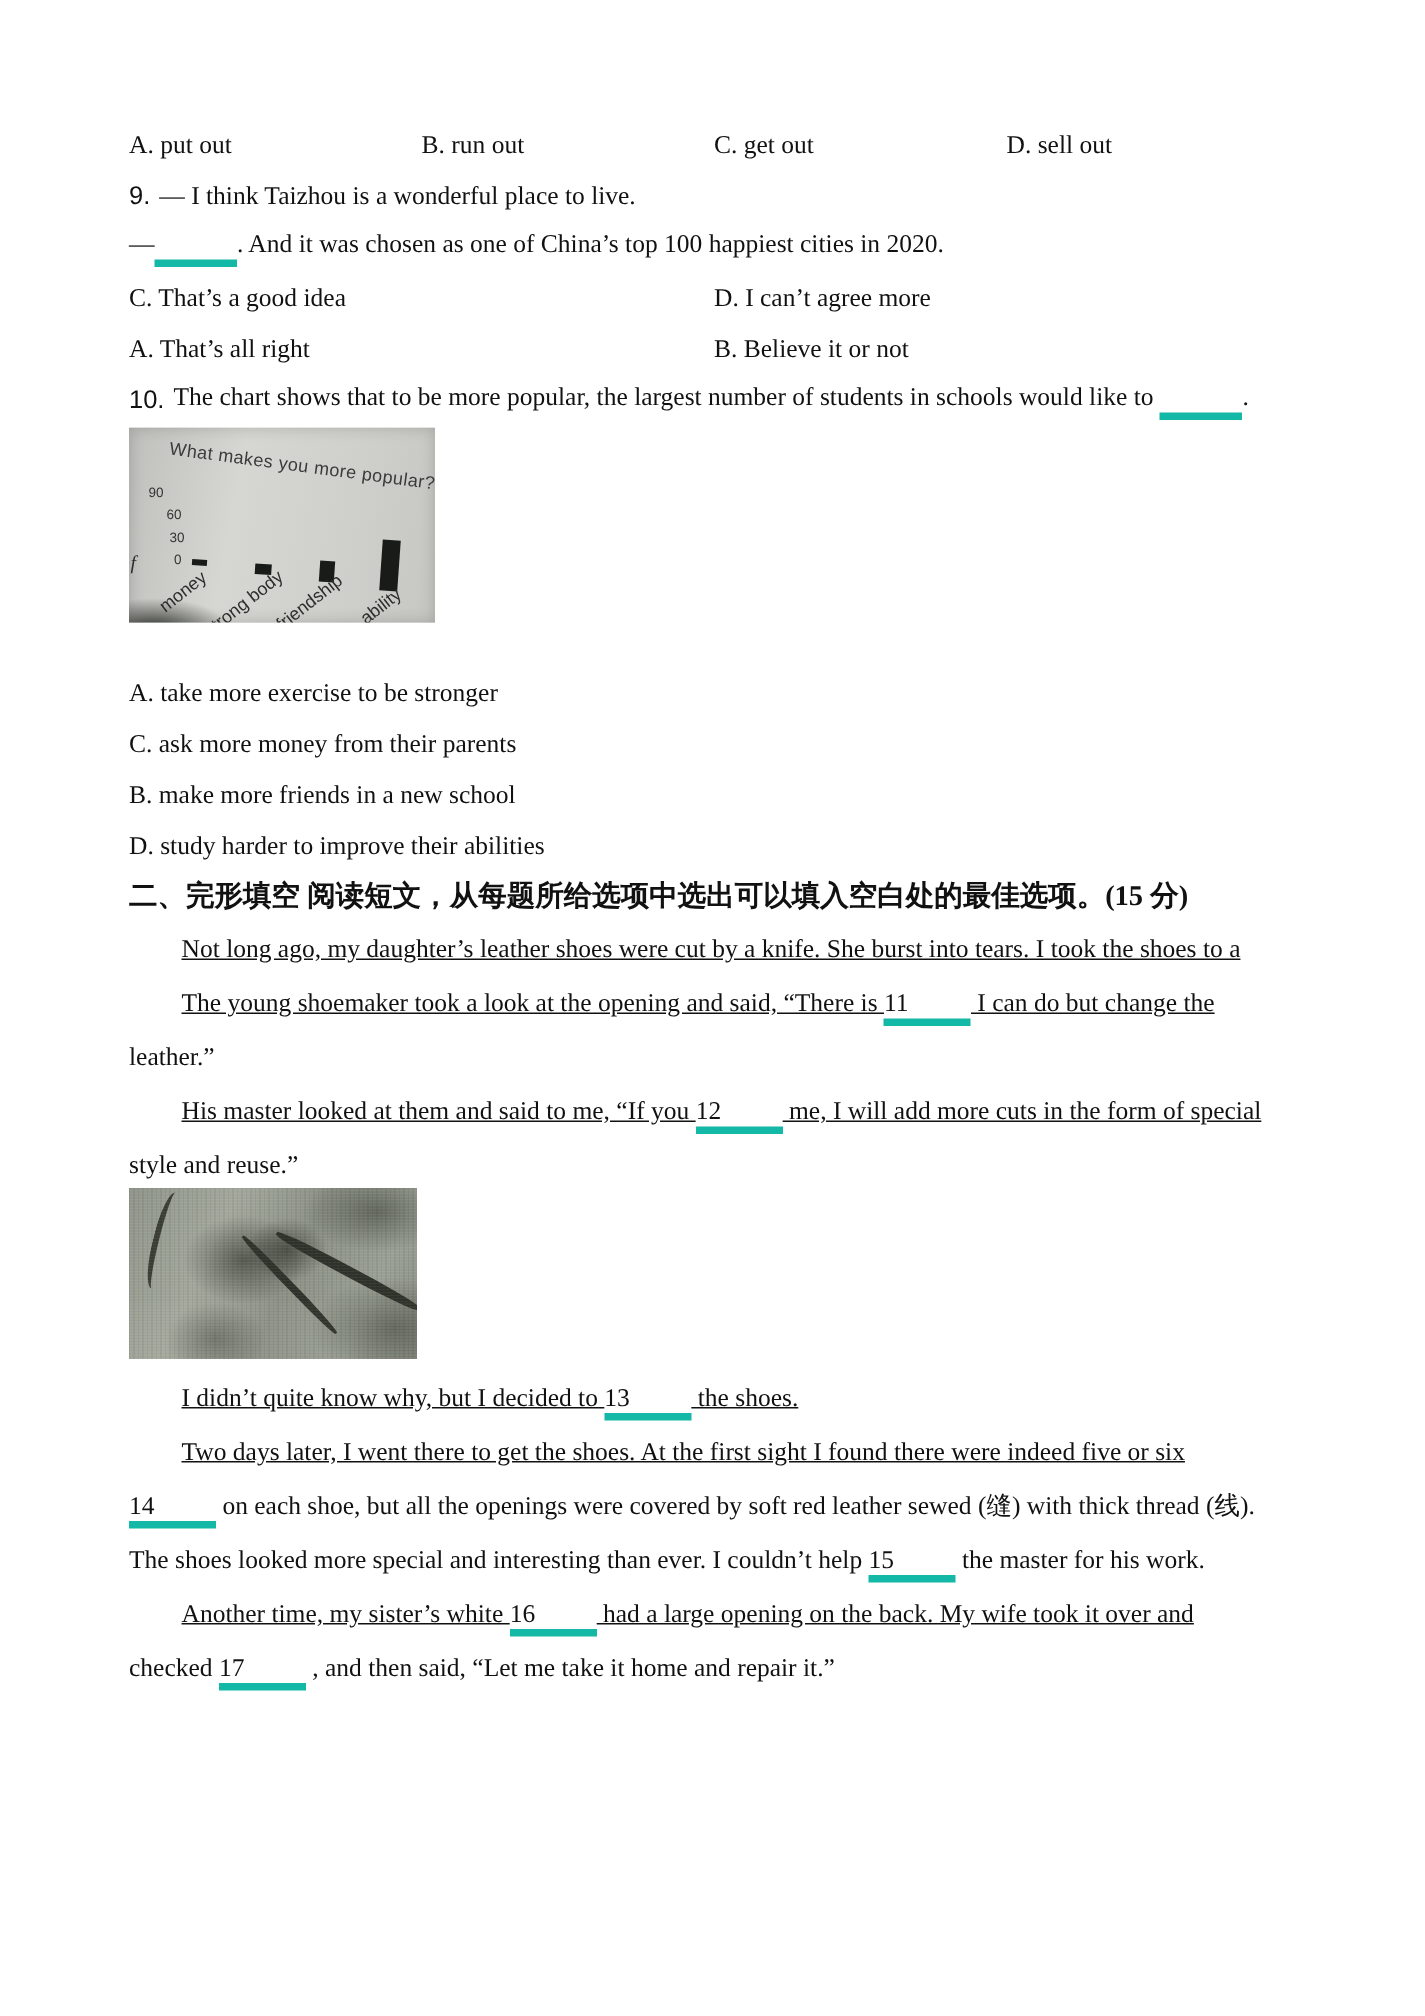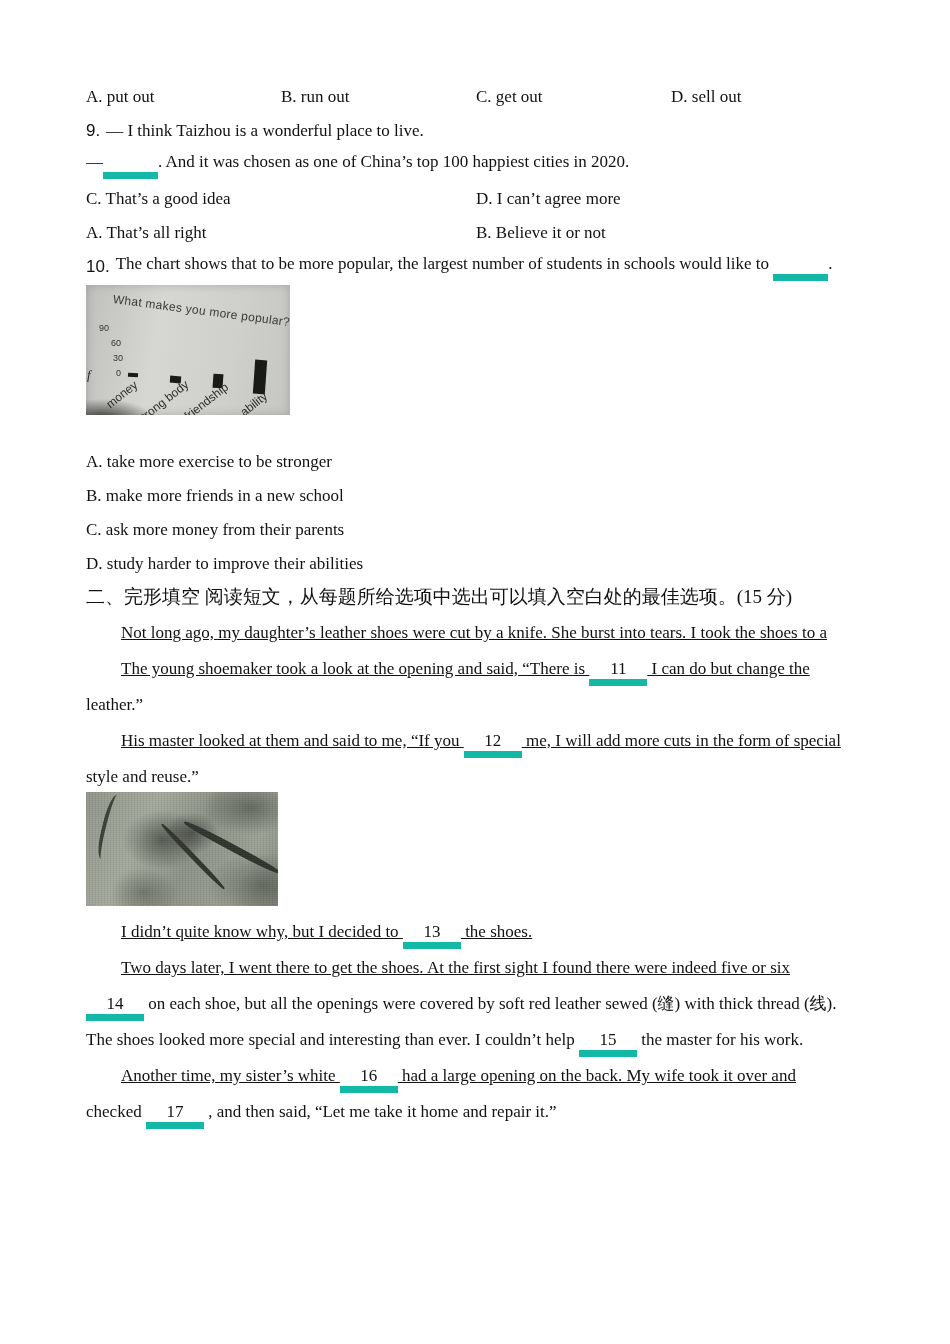--- a/index.html
+++ b/index.html
@@ -13,28 +13,28 @@
     font-size:17px;
     padding:80px 64px 0 86px;
     overflow:hidden;
   }
   .row { height:34px; display:flex; align-items:center; white-space:nowrap; }
   .opt4 > span { display:inline-block; width:195px; }
   .opt2 > span:first-child { display:inline-block; width:390px; }
   .qnum { font-family:"Liberation Sans", sans-serif; margin-right:6px; }
   .section-header {
     height:36px; display:flex; align-items:center;
-    font-weight:normal; font-size:19px; white-space:nowrap;
+    font-weight:bold; font-size:19px; white-space:nowrap;
     margin-top:-2px;
   }
   .pline { height:36px; line-height:36px; white-space:nowrap; }
   .pline.ind { padding-left:35px;text-decoration:underline; }
   .blank {
-    display:inline-block; width:58px; text-align:center;
-    border-bottom:7px solid #14b8a6; line-height:normal;
+    display:inline-block; width:58px; text-align:left;
+    border-bottom:5px solid #14b8a6; line-height:normal;
   }
   .blank.empty { width:55px; }
 
   
   .chart-photo {
     position:relative; width:204px; height:130px; margin-top:1px;
     background:linear-gradient(100deg,#bfc0bc 0%,#d6d7d2 35%,#cfd0cb 70%,#c6c7c2 100%);
     overflow:hidden;
     box-shadow:inset 0 0 10px rgba(0,0,0,.18);
   }
@@ -148,24 +148,24 @@
     <span class="cp-xlabel cp-x2">friendship</span>
     <span class="cp-xlabel cp-x3">ability</span>
     <div class="cp-smudge"></div>
   </div>
 
   <div class="mt30">
     <div class="row">
         <span>A. take more exercise to be stronger</span>
       </div>
     <div class="row">
-        <span>B. make more friends in a new school</span>
+        <span>C. ask more money from their parents</span>
       </div>
     <div class="row">
-        <span>C. ask more money from their parents</span>
+        <span>B. make more friends in a new school</span>
       </div>
     <div class="row">
         <span>D. study harder to improve their abilities</span>
       </div>
   </div>
 
   <div class="section-header">二、完形填空 阅读短文，从每题所给选项中选出可以填入空白处的最佳选项。(15 分)</div>
 
   <div>
       <div class="pline ind">Not long ago, my daughter’s leather shoes were cut by a knife. She burst into tears. I took the shoes to a</div>

